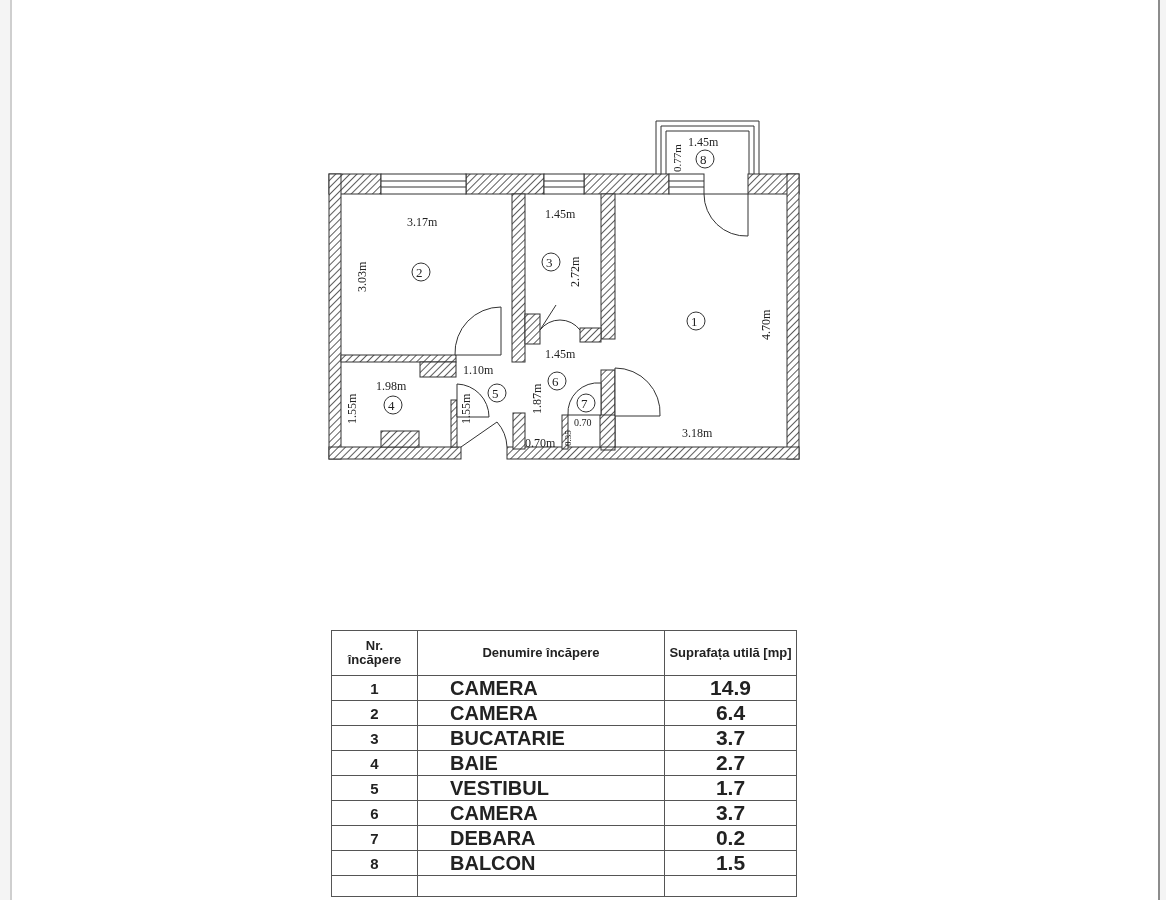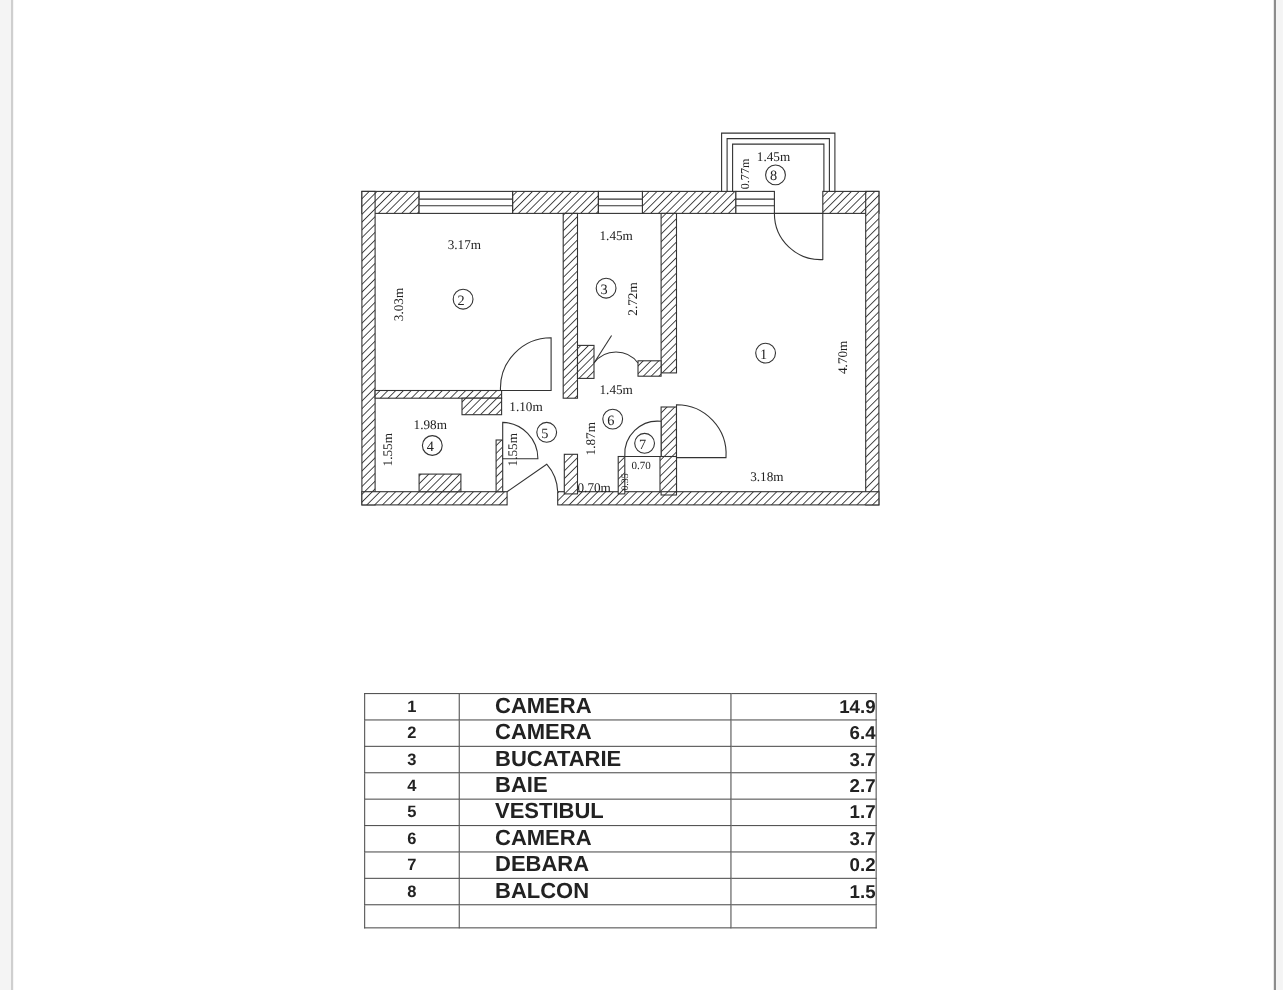--- a/index.html
+++ b/index.html
@@ -9,21 +9,21 @@
   .plan { position:absolute; left:0; top:0; }
   .plan text.dim { font-family:"Liberation Serif", serif; font-size:12px; fill:#222; }
   .plan text.num { font-family:"Liberation Serif", serif; font-size:13px; fill:#222; }
   table.rooms { position:absolute; left:331px; top:630px; width:466px; border-collapse:collapse;
                 font-family:"Liberation Sans", sans-serif; color:#222; }
   table.rooms td, table.rooms th { border:1px solid #555; padding:0; }
   table.rooms th { font-size:13px; font-weight:bold; height:44px; text-align:center; line-height:14px; }
   table.rooms td { height:20px; font-weight:bold; }
   td.nr { width:85px; text-align:center; font-size:15px; }
   td.name { width:214px; text-align:left; padding-left:32px !important; font-size:20px; }
-  td.area { text-align:right; font-size:17px;margin-top:45px; }
+  td.area { text-align:center; font-size:21px;margin-top:45px; }
   td.summary { text-align:center; font-size:13px; height:20px; }
   tr.sum1 td { height:19px; }
   tr.sum2 td { height:23px; }
   .blank-row td { height:4px; border-bottom:none; }
 </style>
 </head>
 <body>
 
 <div class="page"></div>
 
@@ -130,20 +130,25 @@
   <text class="num" x="546" y="267">3</text>
   <text class="num" x="388" y="410">4</text>
   <text class="num" x="492" y="398">5</text>
   <text class="num" x="552" y="386">6</text>
   <text class="num" x="581" y="408">7</text>
   <text class="num" x="700" y="164">8</text>
 </svg>
 
 <table class="rooms">
   <tbody>
+      <tr>
+    <th class="nr"><span>Nr.</span><br><span>încăpere</span></th>
+    <th>Denumire încăpere</th>
+    <th>Suprafața utilă [mp]</th>
+  </tr>
   <tr>
         <td class="nr">1</td>
         <td class="name">CAMERA</td>
         <td class="area">14.9</td>
       </tr>
   <tr>
         <td class="nr">2</td>
         <td class="name">CAMERA</td>
         <td class="area">6.4</td>
       </tr>

